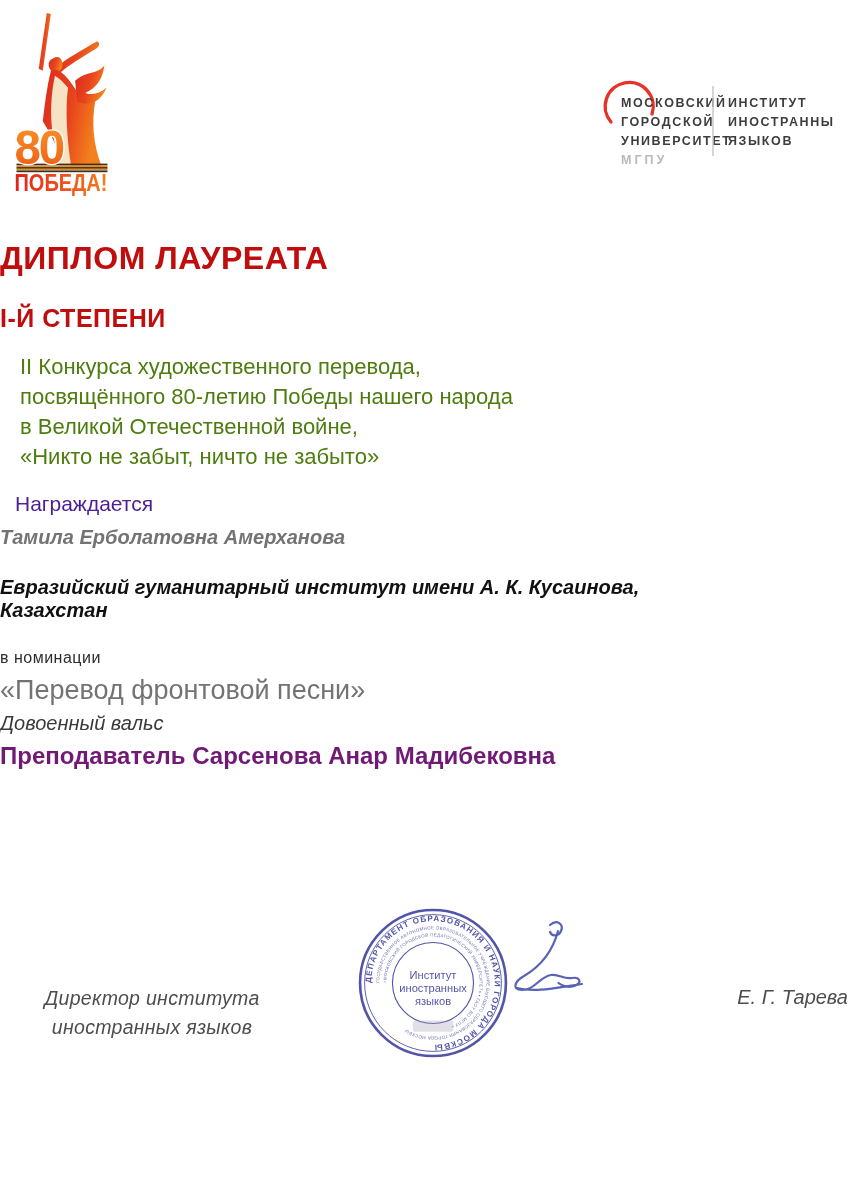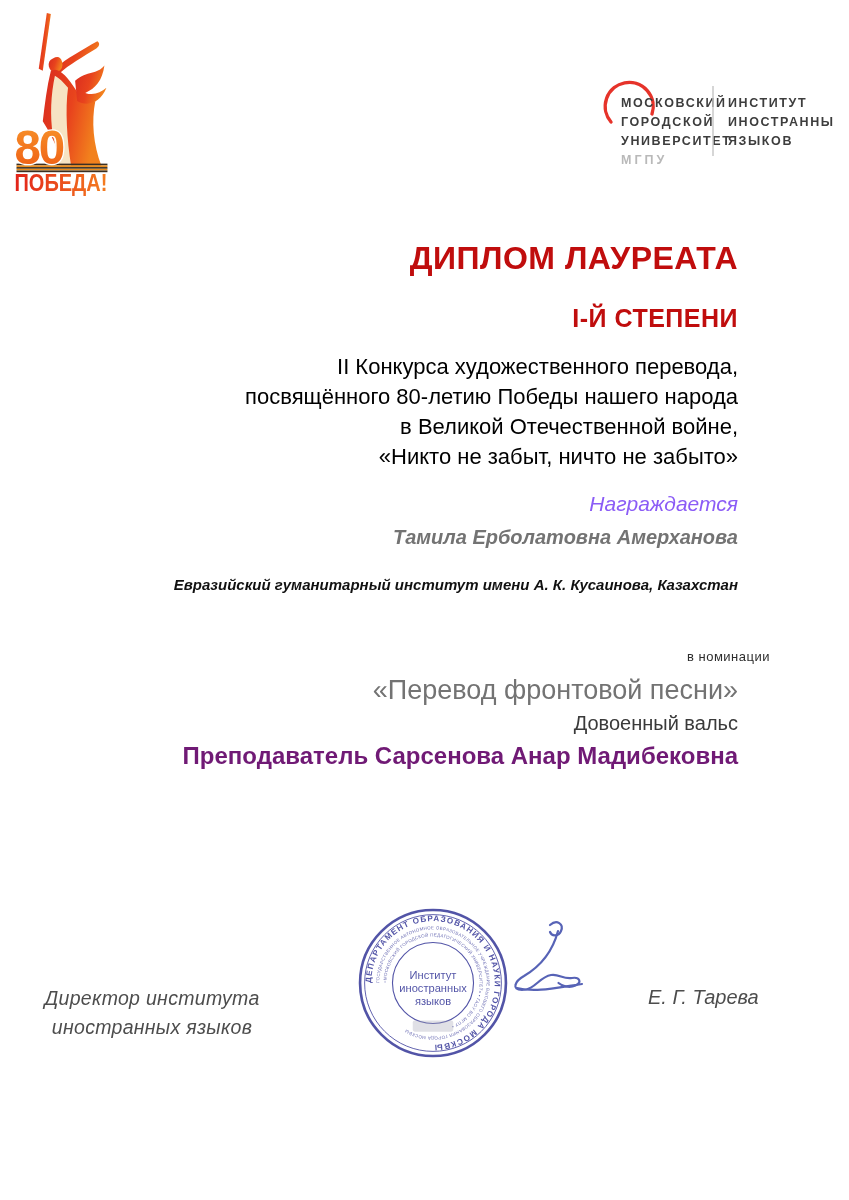--- a/index.html
+++ b/index.html
@@ -2,34 +2,34 @@
 <html><head>
 <meta charset="utf-8">
 <style>
   html,body{margin:0;padding:0;background:#888;}
   .page{
     position:relative;width:849px;height:1200px;margin:0 auto;
     background:#ffffff;overflow:hidden;
     font-family:"Liberation Sans","DejaVu Sans",sans-serif;color:#1c1c1c;
   }
   .abs{position:absolute;}
-  .ctr{left:0;width:738px;text-align:right;}
+  .ctr{left:0;width:738px;text-align:left;}
   .title-main{top:240px;font-size:32px;font-weight:bold;letter-spacing:.5px;color:#c00d0d;}
   .title-sub{top:304px;font-size:25px;font-weight:bold;letter-spacing:.5px;color:#c00d0d;}
-  .contest{top:352px;font-size:22px;line-height:30px;font-weight:300;color:#000000;}
-  .award-label{top:492px;font-size:21px;font-style:italic;color:#8b5cf6;}
+  .contest{top:352px;font-size:22px;line-height:30px;font-weight:300;color:#4d7c0f;padding-left:20px;}
+  .award-label{top:492px;font-size:21px;color:#4c1d95;padding-left:15px;}
   .recipient{top:526px;font-size:20px;font-weight:bold;font-style:italic;color:#737373;}
-  .affiliation{top:576px;font-size:15px;font-weight:bold;font-style:italic;color:#111;}
-  .nom-label{top:649px;font-size:13px;font-weight:300;color:#2d2d2d;letter-spacing:.5px;padding-left:32px;}
+  .affiliation{top:576px;font-size:20px;font-weight:bold;font-style:italic;color:#111;}
+  .nom-label{top:649px;font-size:16px;font-weight:300;color:#2d2d2d;letter-spacing:.5px;}
   .nom-name{top:675px;font-size:27px;font-weight:300;color:#737373;}
-  .nom-work{top:712px;font-size:20px;font-weight:300;color:#3a3a3a;}
+  .nom-work{top:712px;font-size:20px;font-style:italic;font-weight:300;color:#3a3a3a;}
   .teacher{top:742px;font-size:24px;font-weight:bold;color:#701a75;}
   .director{left:36px;top:958px;width:232px;text-align:center;
     font-size:19.5px;font-style:italic;line-height:29px;color:#4d4d4d;letter-spacing:.3px;margin-top:26px;}
-  .signer{left:648px;top:986px;width:200px;text-align:left;
+  .signer{left:648px;top:986px;width:200px;text-align:right;
     font-size:20px;font-style:italic;color:#4d4d4d;}
   .logo-victory{left:8px;top:8px;}
   .logo-univ{left:600px;top:78px;}
   .stamp{left:356px;top:906px;}
   .sig{left:486px;top:918px;}
   svg text{font-family:"Liberation Sans","DejaVu Sans",sans-serif;}
 </style>
 </head>
 <body>
 

